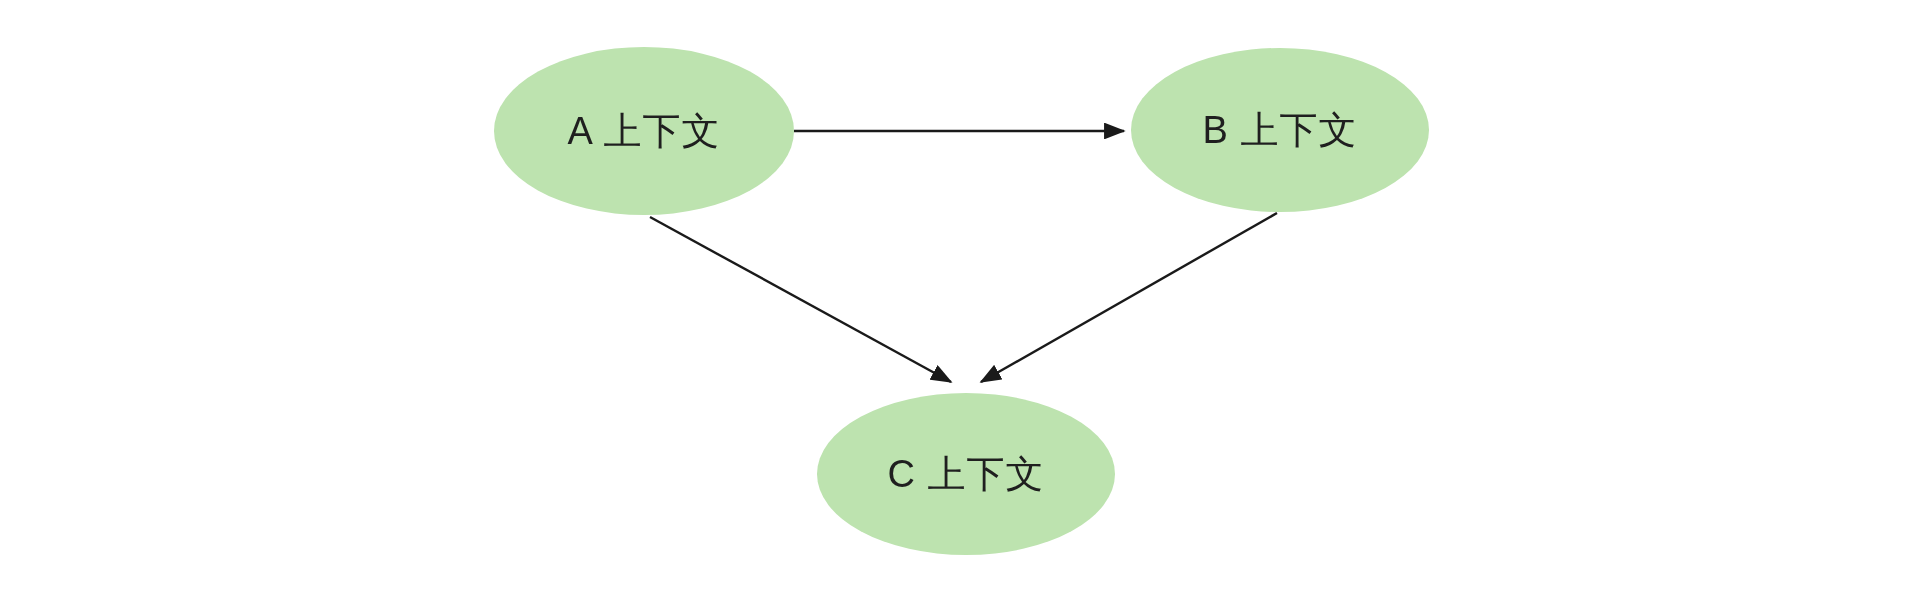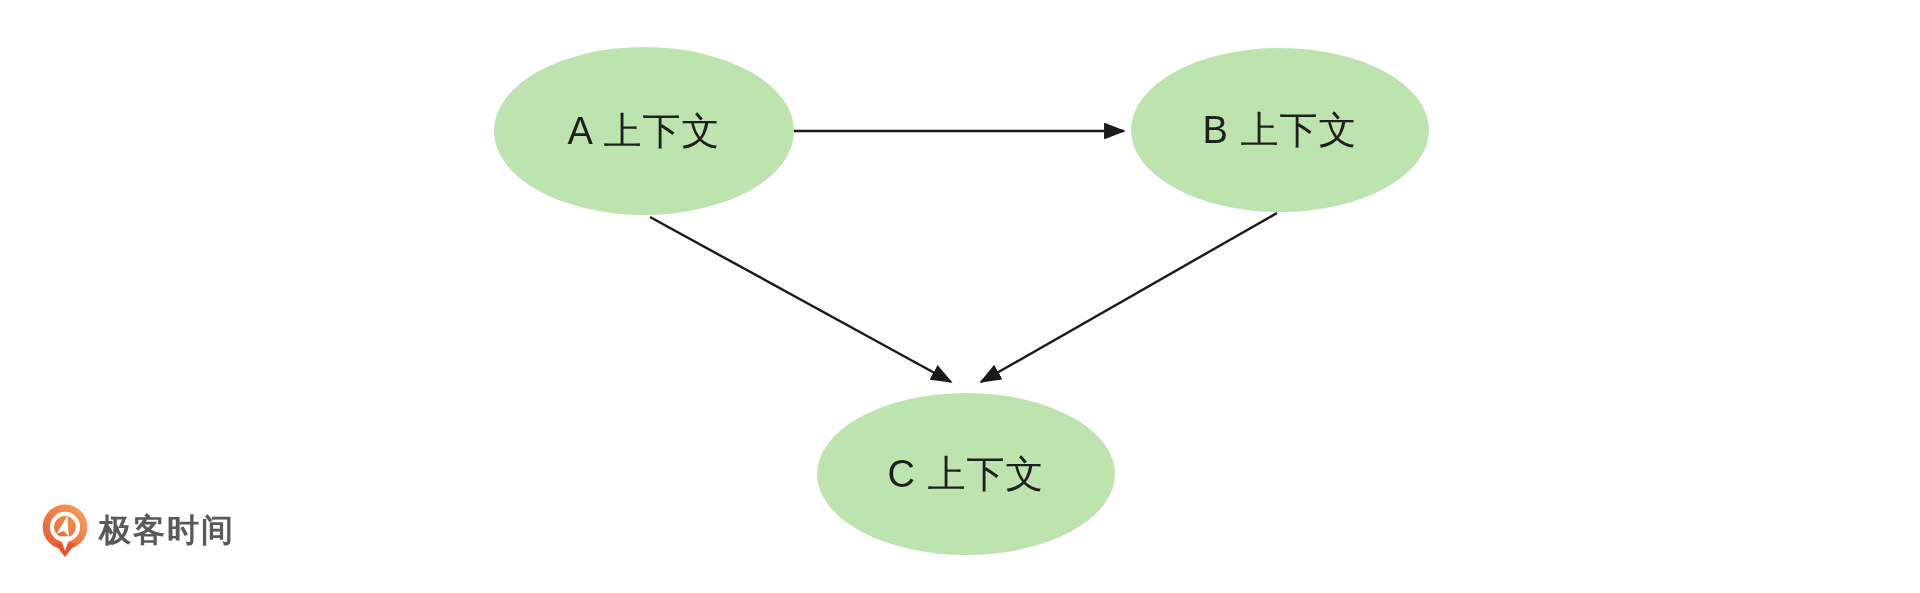--- a/index.html
+++ b/index.html
@@ -75,30 +75,14 @@
       <ellipse cx="1280" cy="130" rx="149" ry="82" fill="#bde3af"></ellipse>
       <text class="node-label" x="1280" y="130" text-anchor="middle" dominant-baseline="central" fill="#1f1f1f">B 上下文</text>
     </g>
 
     <g>
       <ellipse cx="966" cy="474" rx="149" ry="81" fill="#bde3af"></ellipse>
       <text class="node-label" x="966" y="474" text-anchor="middle" dominant-baseline="central" fill="#1f1f1f">C 上下文</text>
     </g>
   </svg>
 
-  <div class="logo">
-    <svg width="50" height="54" viewBox="0 0 48 52">
-      <circle cx="24" cy="23" r="21.5" fill="url(#lg2)"></circle>
-      <defs>
-        <linearGradient id="lg2" x1="1" y1="0" x2="0" y2="1">
-          <stop offset="0" stop-color="#f9a55a"></stop>
-          <stop offset="1" stop-color="#e8542e"></stop>
-        </linearGradient>
-      </defs>
-      <polygon points="14,39 24,52 34,39" fill="#e8542e"></polygon>
-      <circle cx="24" cy="23" r="12.5" fill="none" stroke="#ffffff" stroke-width="4"></circle>
-      <polygon points="19,32 29,32 24,46" fill="#ffffff"></polygon>
-      <path d="M24,12 L30,31 L24,27 L18,31 Z" fill="#ffffff" transform="rotate(14 24 22)"></path>
-    </svg>
-    <span class="logo-text" style="color: rgb(89, 89, 89);">极客时间</span>
-  </div>
 
 </div>
 
 </body></html>

